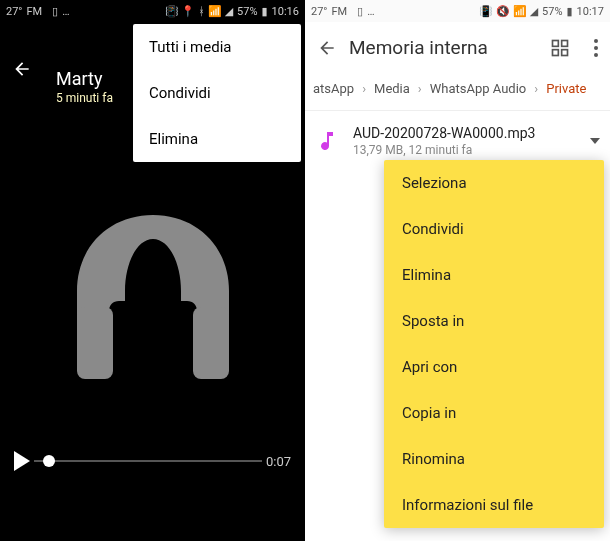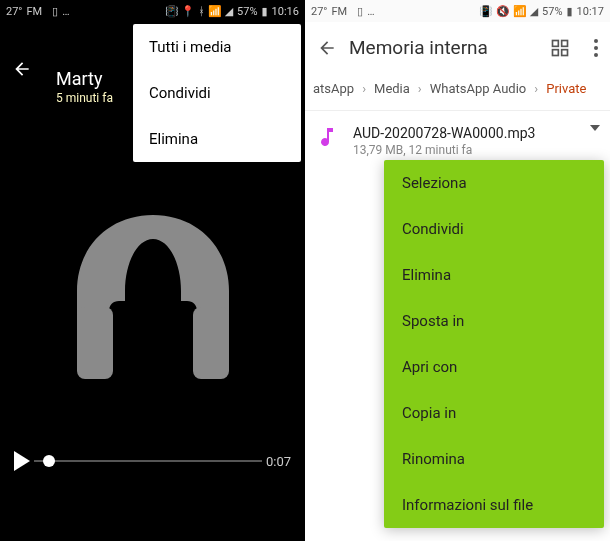--- a/index.html
+++ b/index.html
@@ -44,29 +44,29 @@
     .fm-grid { width: 20px; height: 20px; margin-right: 12px; }
     .fm-more { width: 4px; display: flex; flex-direction: column; gap: 3px; }
     .fm-more span { width: 4px; height: 4px; background: #555; border-radius: 50%; }
     
     
     .crumbs { display: flex; align-items: center; padding: 8px 6px 14px 8px; gap: 8px; font-size: 13px; color: #555; border-bottom: 1px solid #eee; white-space: nowrap; }
     .crumbs .sep { color: #999; }
     .crumbs .active { color: #c2410c; }
     
     
-    .file-row { display: flex; padding: 14px 10px; gap: 14px; }
+    .file-row { display: flex; align-items: center; padding: 14px 10px; gap: 14px; }
     .file-icon { width: 24px; height: 24px; display: flex; align-items: center; justify-content: center; }
     .file-info { flex: 1; }
     .file-name { font-size: 14px; color: #222; }
     .file-meta { font-size: 12px; color: #888; margin-top: 2px; }
     .file-caret { width: 0; height: 0; border-left: 5px solid transparent; border-right: 5px solid transparent; border-top: 6px solid #555; }
     
     
-    .fm-menu { position: absolute; top: 160px; right: 6px; width: 220px; background: #84cc16; border-radius: 2px; box-shadow: 0 2px 14px rgba(0,0,0,0.25); z-index: 10; }
+    .fm-menu { position: absolute; top: 160px; right: 6px; width: 220px; background: #fde047; border-radius: 2px; box-shadow: 0 2px 14px rgba(0,0,0,0.25); z-index: 10; }
     .fm-menu-item { padding: 14px 18px; font-size: 15px; color: #222; }
     
     
     .ic { width: 12px; height: 12px; display: inline-block; }
   </style>
 </head>
 <body>
 
 <div class="container">
 

